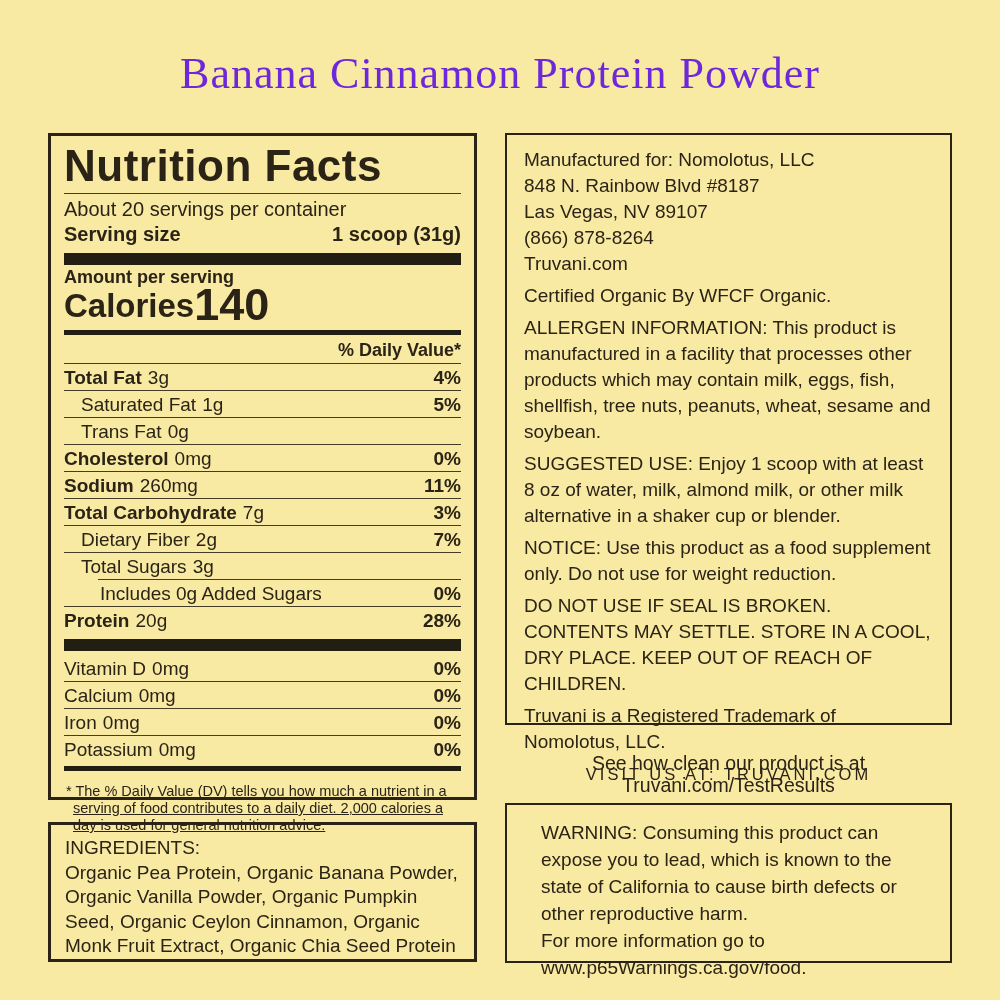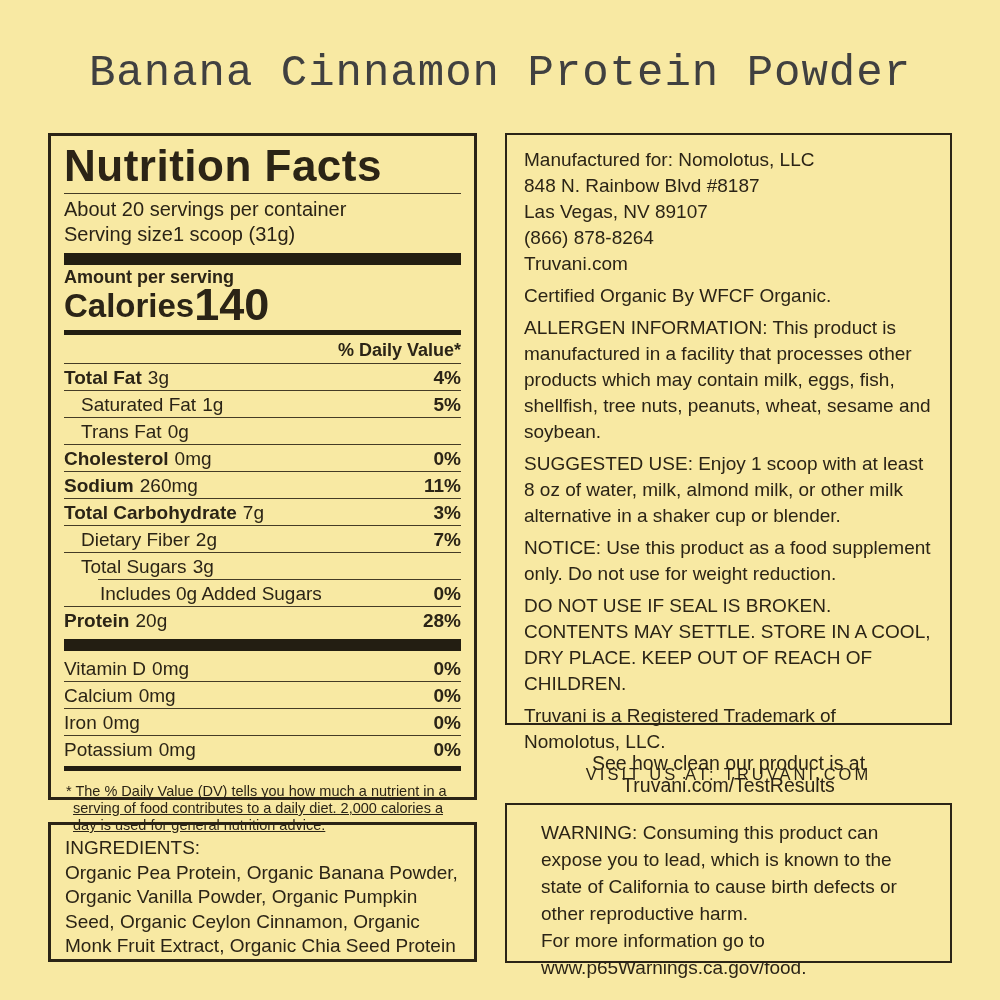--- a/index.html
+++ b/index.html
@@ -9,37 +9,37 @@
     font-family:"Liberation Sans", sans-serif;
     color:#2b2416;
     -webkit-font-smoothing:antialiased;
   }
   .canvas{position:relative;width:1000px;height:1000px;overflow:hidden;}
 
   
   .page-title{
     position:absolute;top:48px;left:0;width:1000px;
     text-align:center;
-    font-family:Liberation Mono, monospace;
-    font-size:44px;color:#404040;letter-spacing:1px;
+    font-family:Liberation Serif, serif;
+    font-size:44px;color:#6d28d9;letter-spacing:1px;
   }
 
   
   .nfx{
     position:absolute;left:48px;top:133px;width:429px;height:667px;
     border:3px solid #2b2416;box-sizing:border-box;
     padding:8px 13px 6px 13px;
   }
   .nfx-title{
     font-size:44px;font-weight:bold;line-height:1.0;
     letter-spacing:0.5px;margin:0;
     border-bottom:1px solid #453c26;padding-bottom:5px;
   }
   .servings{font-size:20px;line-height:25px;margin-top:3px;}
-  .serving-row{display:flex;font-size:20px;font-weight:normal;line-height:25px;}
+  .serving-row{display:flex;justify-content:space-between;font-size:20px;font-weight:bold;line-height:25px;gap:32px;}
   .bar{background:#231e12;}
   .bar.thick{height:12px;margin:6px 0 4px 0;}
   .bar.med{height:5px;margin:4px 0 2px 0;}
   .amount-label{font-size:18px;font-weight:bold;line-height:17px;}
   .cal-row{display:flex;justify-content:flex-start;align-items:flex-end;margin-top:-2px;}
   .cal-word{font-size:33px;font-weight:bold;line-height:40px;}
   .cal-num{font-size:45px;font-weight:bold;line-height:42px;}
   .dv-head{text-align:right;font-size:18px;font-weight:bold;line-height:24px;padding:1px 0;}
   .hr{border-top:1px solid #453c26;}
   .hr-ind{border-top:1px solid #453c26;margin-left:34px;}

